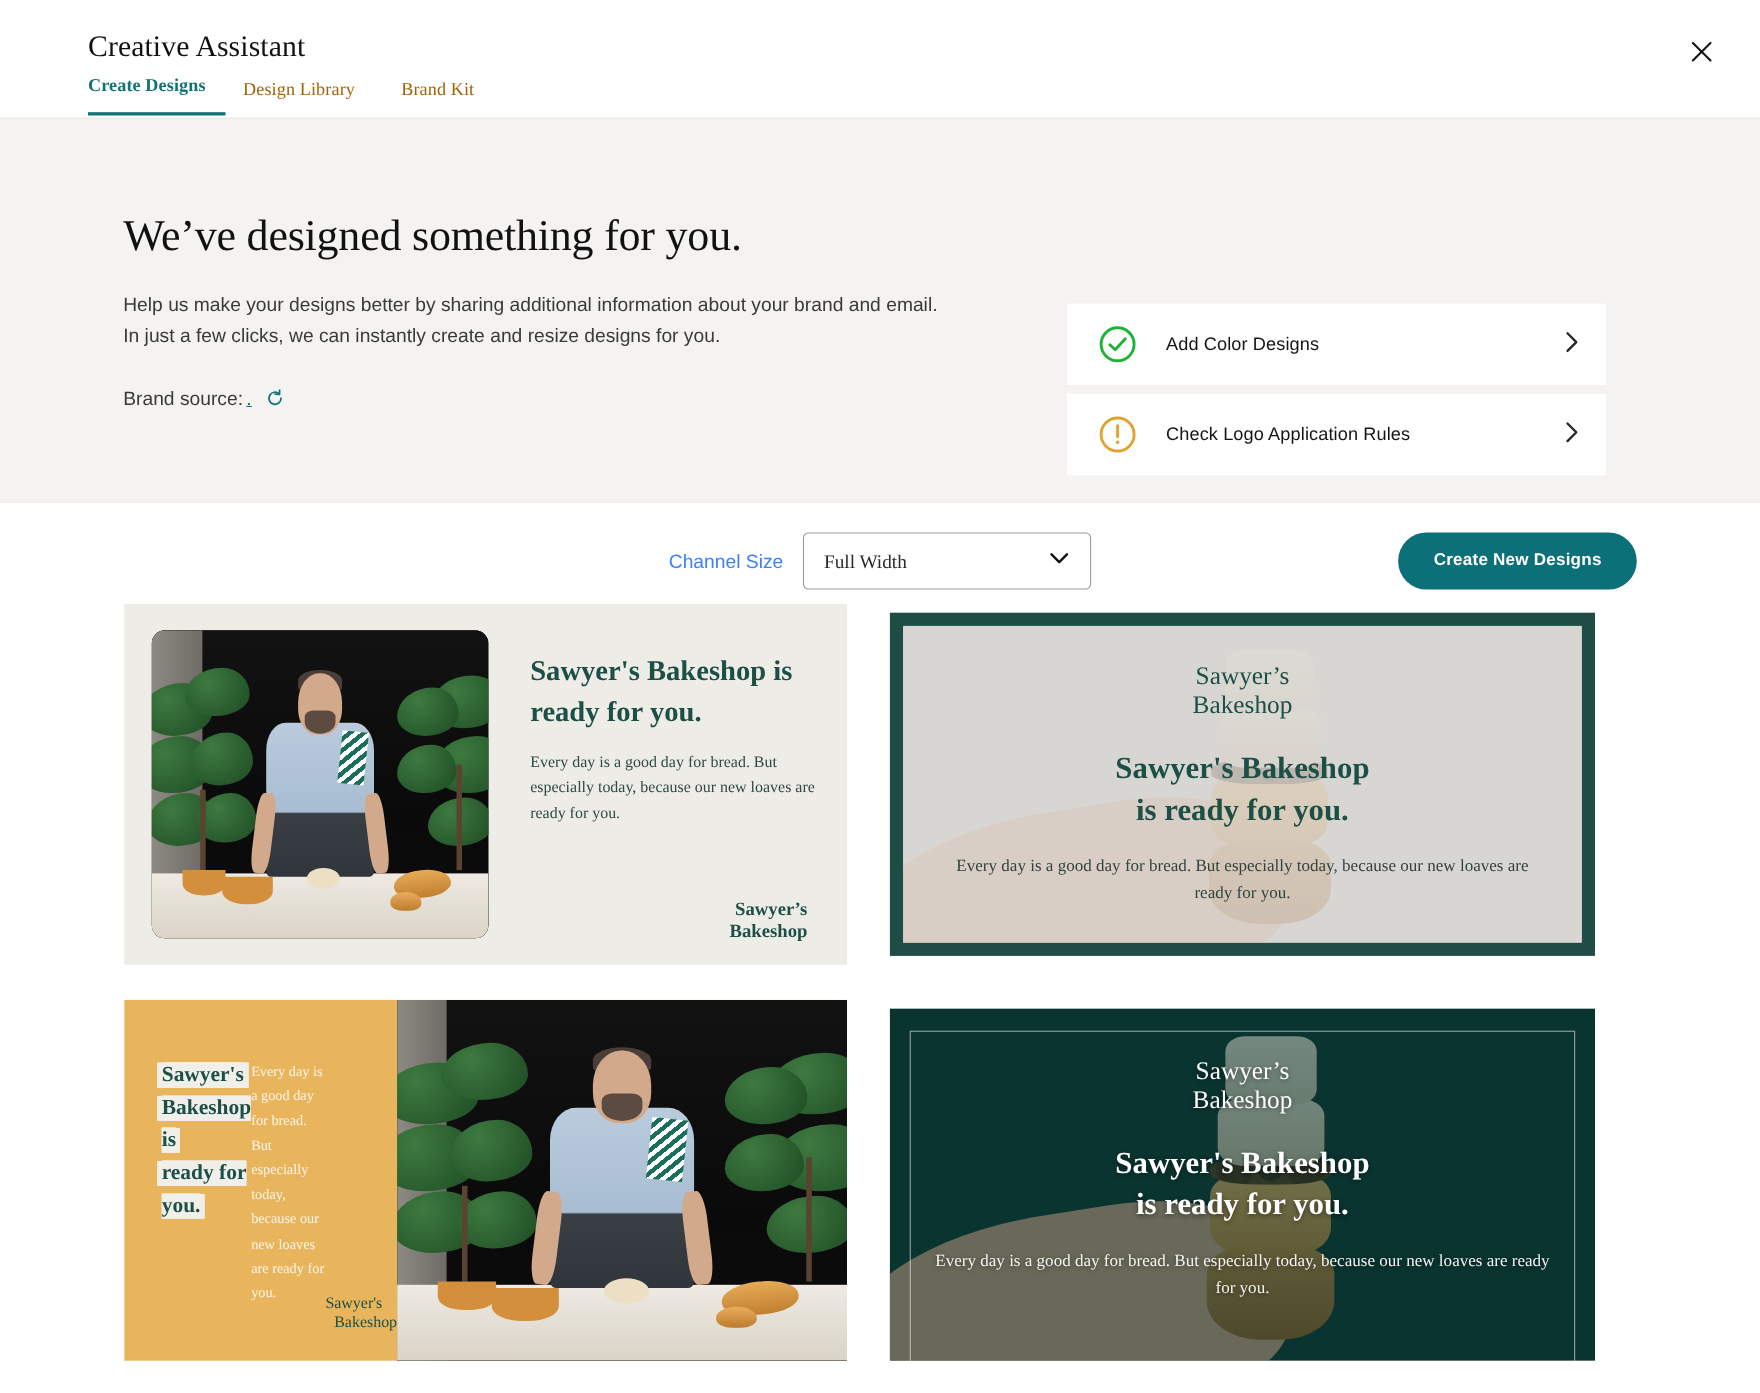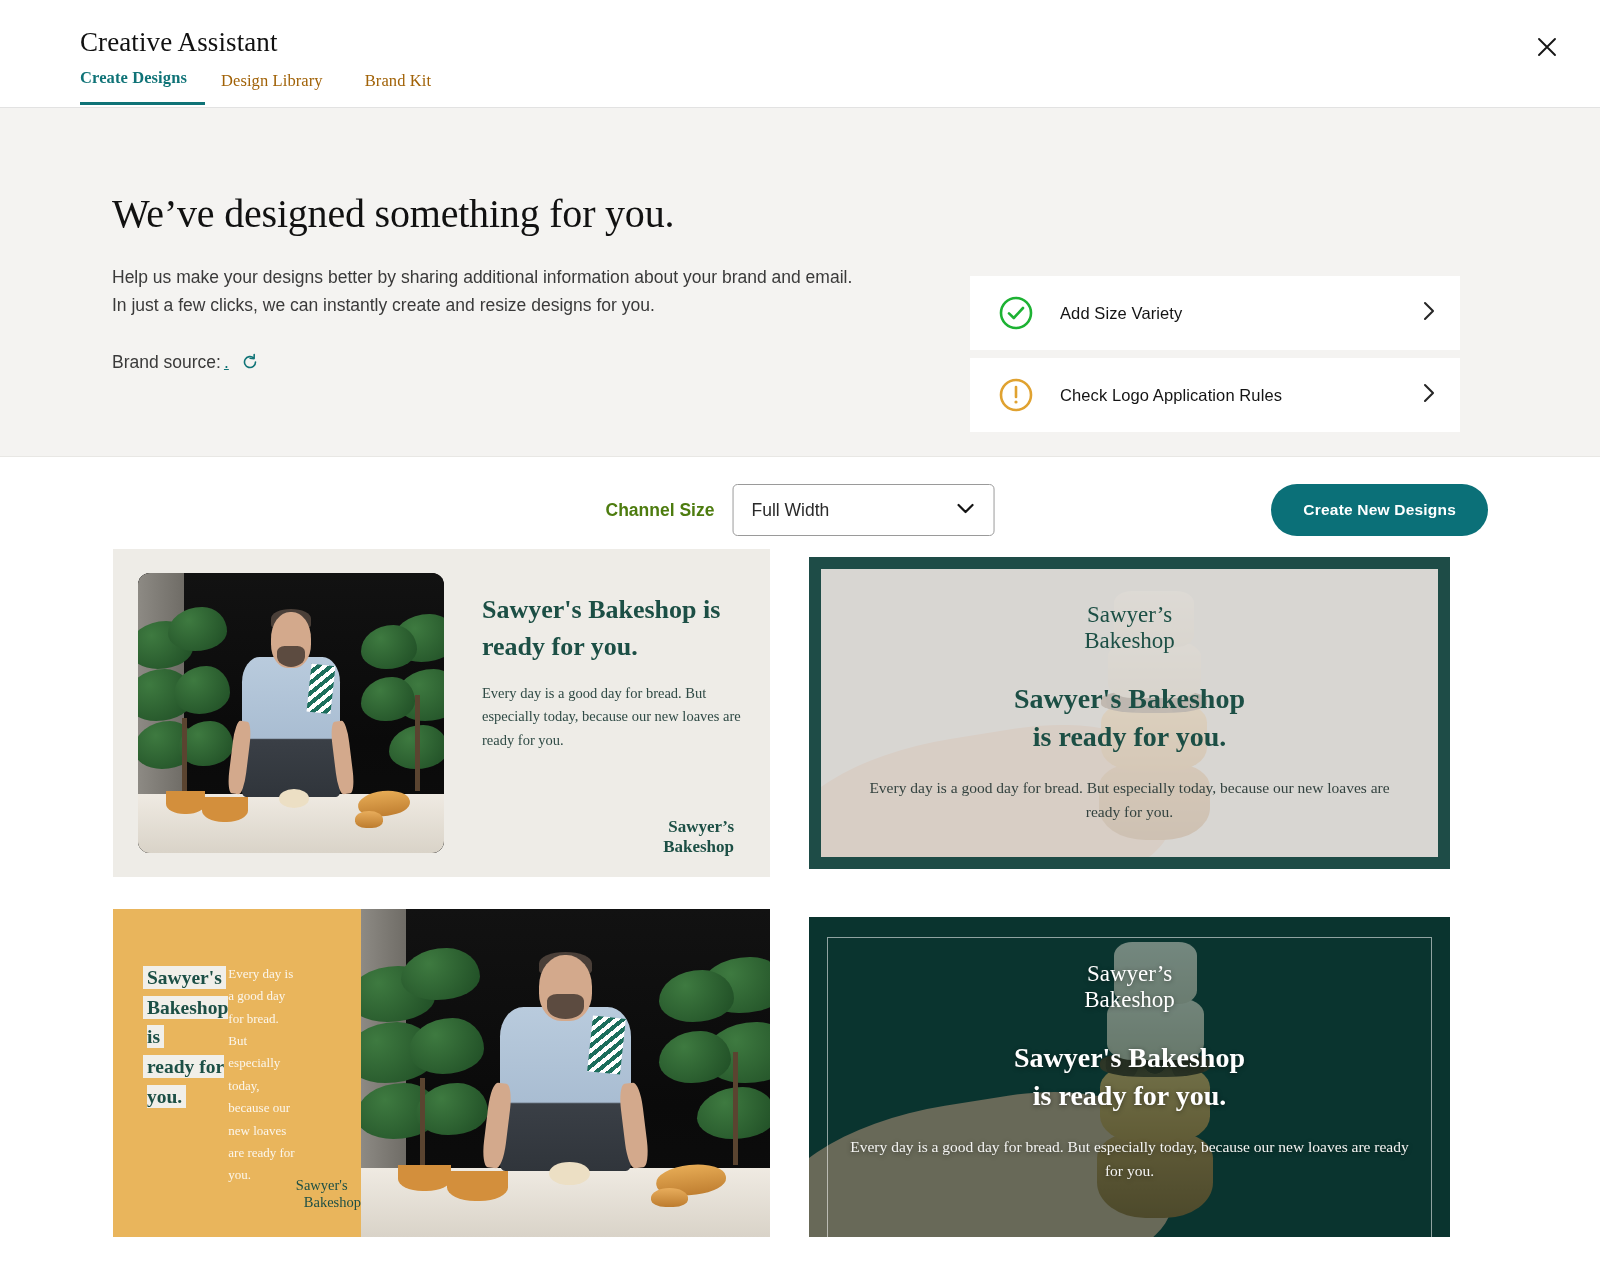--- a/index.html
+++ b/index.html
@@ -143,34 +143,35 @@
     position: absolute;
     left: 50%;
     transform: translateX(-50%);
     top: 27px;
     display: flex;
     align-items: center;
     gap: 18px;
   }
   .channel-label {
     font-size: 17.5px;
-    font-weight: 700;
-    color: #4d7c0f;
+    font-weight: 400;
+    color: #3b82f6;
   }
   .select-box {
     position: relative;
     width: 262px;
     height: 52px;
     border: 1px solid #9a9a9a;
     border-radius: 5px;
     background: #ffffff;
     display: flex;
     align-items: center;
     padding: 0 18px;
     cursor: pointer;
+    font-family: Liberation Serif, serif;
   }
   .select-value {
     font-size: 17.5px;
     color: #2a2a2a;
     flex: 1 1 auto;
   }
   .create-btn {
     position: absolute;
     right: 112px; top: 27px;
     height: 52px;
@@ -561,21 +562,21 @@
   <div class="checklist">
 
 
     <div class="check-item">
       <span class="check-icon">
         <svg width="36" height="36" viewBox="0 0 36 36" aria-hidden="true">
           <circle cx="18" cy="18" r="15" fill="none" stroke="#1db233" stroke-width="2.6"></circle>
           <path d="M11 18.4 L15.8 23 L25 13" fill="none" stroke="#1db233" stroke-width="2.6" stroke-linecap="round" stroke-linejoin="round"></path>
         </svg>
       </span>
-      <span class="check-label">Add Size Variety</span>
+      <span class="check-label">Add Color Designs</span>
       <span class="chev">
         <svg width="14" height="22" viewBox="0 0 14 22" aria-hidden="true">
           <path d="M3 3 L11 11 L3 19" fill="none" stroke="#141414" stroke-width="2.1" stroke-linecap="round" stroke-linejoin="round"></path>
         </svg>
       </span>
     </div>
 
     <div class="check-item">
       <span class="check-icon">
         <svg width="36" height="36" viewBox="0 0 36 36" aria-hidden="true">

